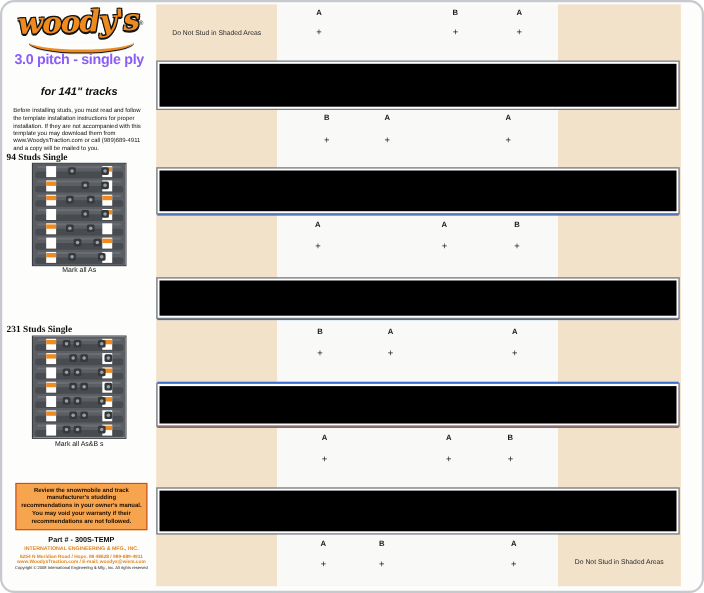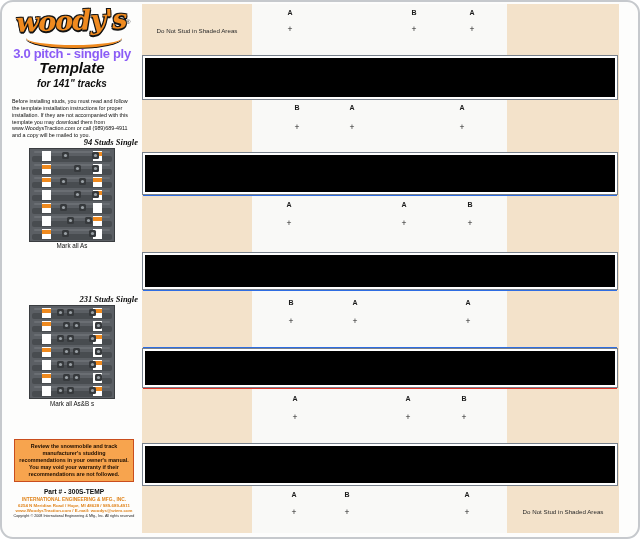--- a/index.html
+++ b/index.html
@@ -19,22 +19,22 @@
        border-bottom:3px solid var(--orange);border-radius:0 0 50% 50%/0 0 100% 100%;
        filter:drop-shadow(0 1px 0 #141414);}
   .t1{position:absolute;left:4px;top:44px;width:132px;text-align:center;
       font-weight:bold;font-size:13px;letter-spacing:-.3px;color:#8b5cf6;}
   .t2{position:absolute;left:4px;top:57px;width:132px;text-align:center;
       font-style:italic;font-weight:bold;font-size:15px;color:#0d0d0d;}
   .t3{position:absolute;left:4px;top:76px;width:132px;text-align:center;
       font-style:italic;font-weight:bold;font-size:10px;color:#0d0d0d;}
   .instr{position:absolute;left:10px;top:91px;width:124px;font-size:5.4px;line-height:1.25;
       color:#101010;text-align:left;}
-  .sec-h{position:absolute;width:132px;left:4px;text-align:right;font-family:"Liberation Serif",serif;
-      font-style:italic;font-weight:bold;font-size:8.5px;color:#0d0d0d;}
+  .sec-h{position:absolute;width:132px;left:4px;text-align:left;font-family:"Liberation Serif",serif;
+      font-weight:bold;font-size:8.5px;color:#0d0d0d;}
   .track{position:absolute;left:27px;width:84px;height:92px;border:1px solid #3a3d40;}
   .cap{position:absolute;width:132px;left:4px;text-align:center;font-size:6.3px;color:#111;}
   .warn{position:absolute;left:12px;top:437px;width:110px;background:var(--warn-bg);
       border:1px solid var(--warn-border);padding:3px 4px;font-size:5.4px;font-weight:bold;
       line-height:1.3;text-align:center;color:#1c0d00;}
   .f-part{position:absolute;left:4px;top:486px;width:136px;text-align:center;
       font-weight:bold;font-size:6.6px;color:#0d0d0d;}
   .f-co{position:absolute;left:4px;top:494.5px;width:136px;text-align:center;
       font-weight:bold;font-size:4.8px;color:var(--orange2);}
   .f-ad{position:absolute;left:4px;top:500.5px;width:136px;text-align:center;
@@ -62,21 +62,20 @@
 <body>
 
 <div class="page">
 
   <div class="sidebar">
     <div class="logo">
       <span class="logo-text">woody's</span><span class="logo-reg">®</span>
       <div class="logo-swoosh"></div>
     </div>
     <div class="t1">3.0 pitch - single ply</div>
-    <div class="t2">Template</div>
     <div class="t3">for 141" tracks</div>
     <p class="instr">Before installing studs, you must read and follow the template installation instructions for proper installation. If they are not accompanied with this template you may download them from www.WoodysTraction.com or call (989)689-4911 and a copy will be mailed to you.</p>
 
     <div class="sec-h" style="top:135px">94 Studs Single</div>
     <svg class="track" style="top:146px" viewBox="0 0 84 92">
         <rect x="0" y="0" width="84" height="92" fill="#5b5f64"></rect>
         <rect x="2" y="7" width="80" height="6" fill="#484c50" rx="2"></rect>
         <rect x="4" y="2" width="76" height="2" fill="#6a6e73" rx="1"></rect>
         <rect x="12" y="2" width="9" height="10" fill="#ffffff"></rect>
         <rect x="63" y="2" width="9" height="10" fill="#ffffff"></rect>

